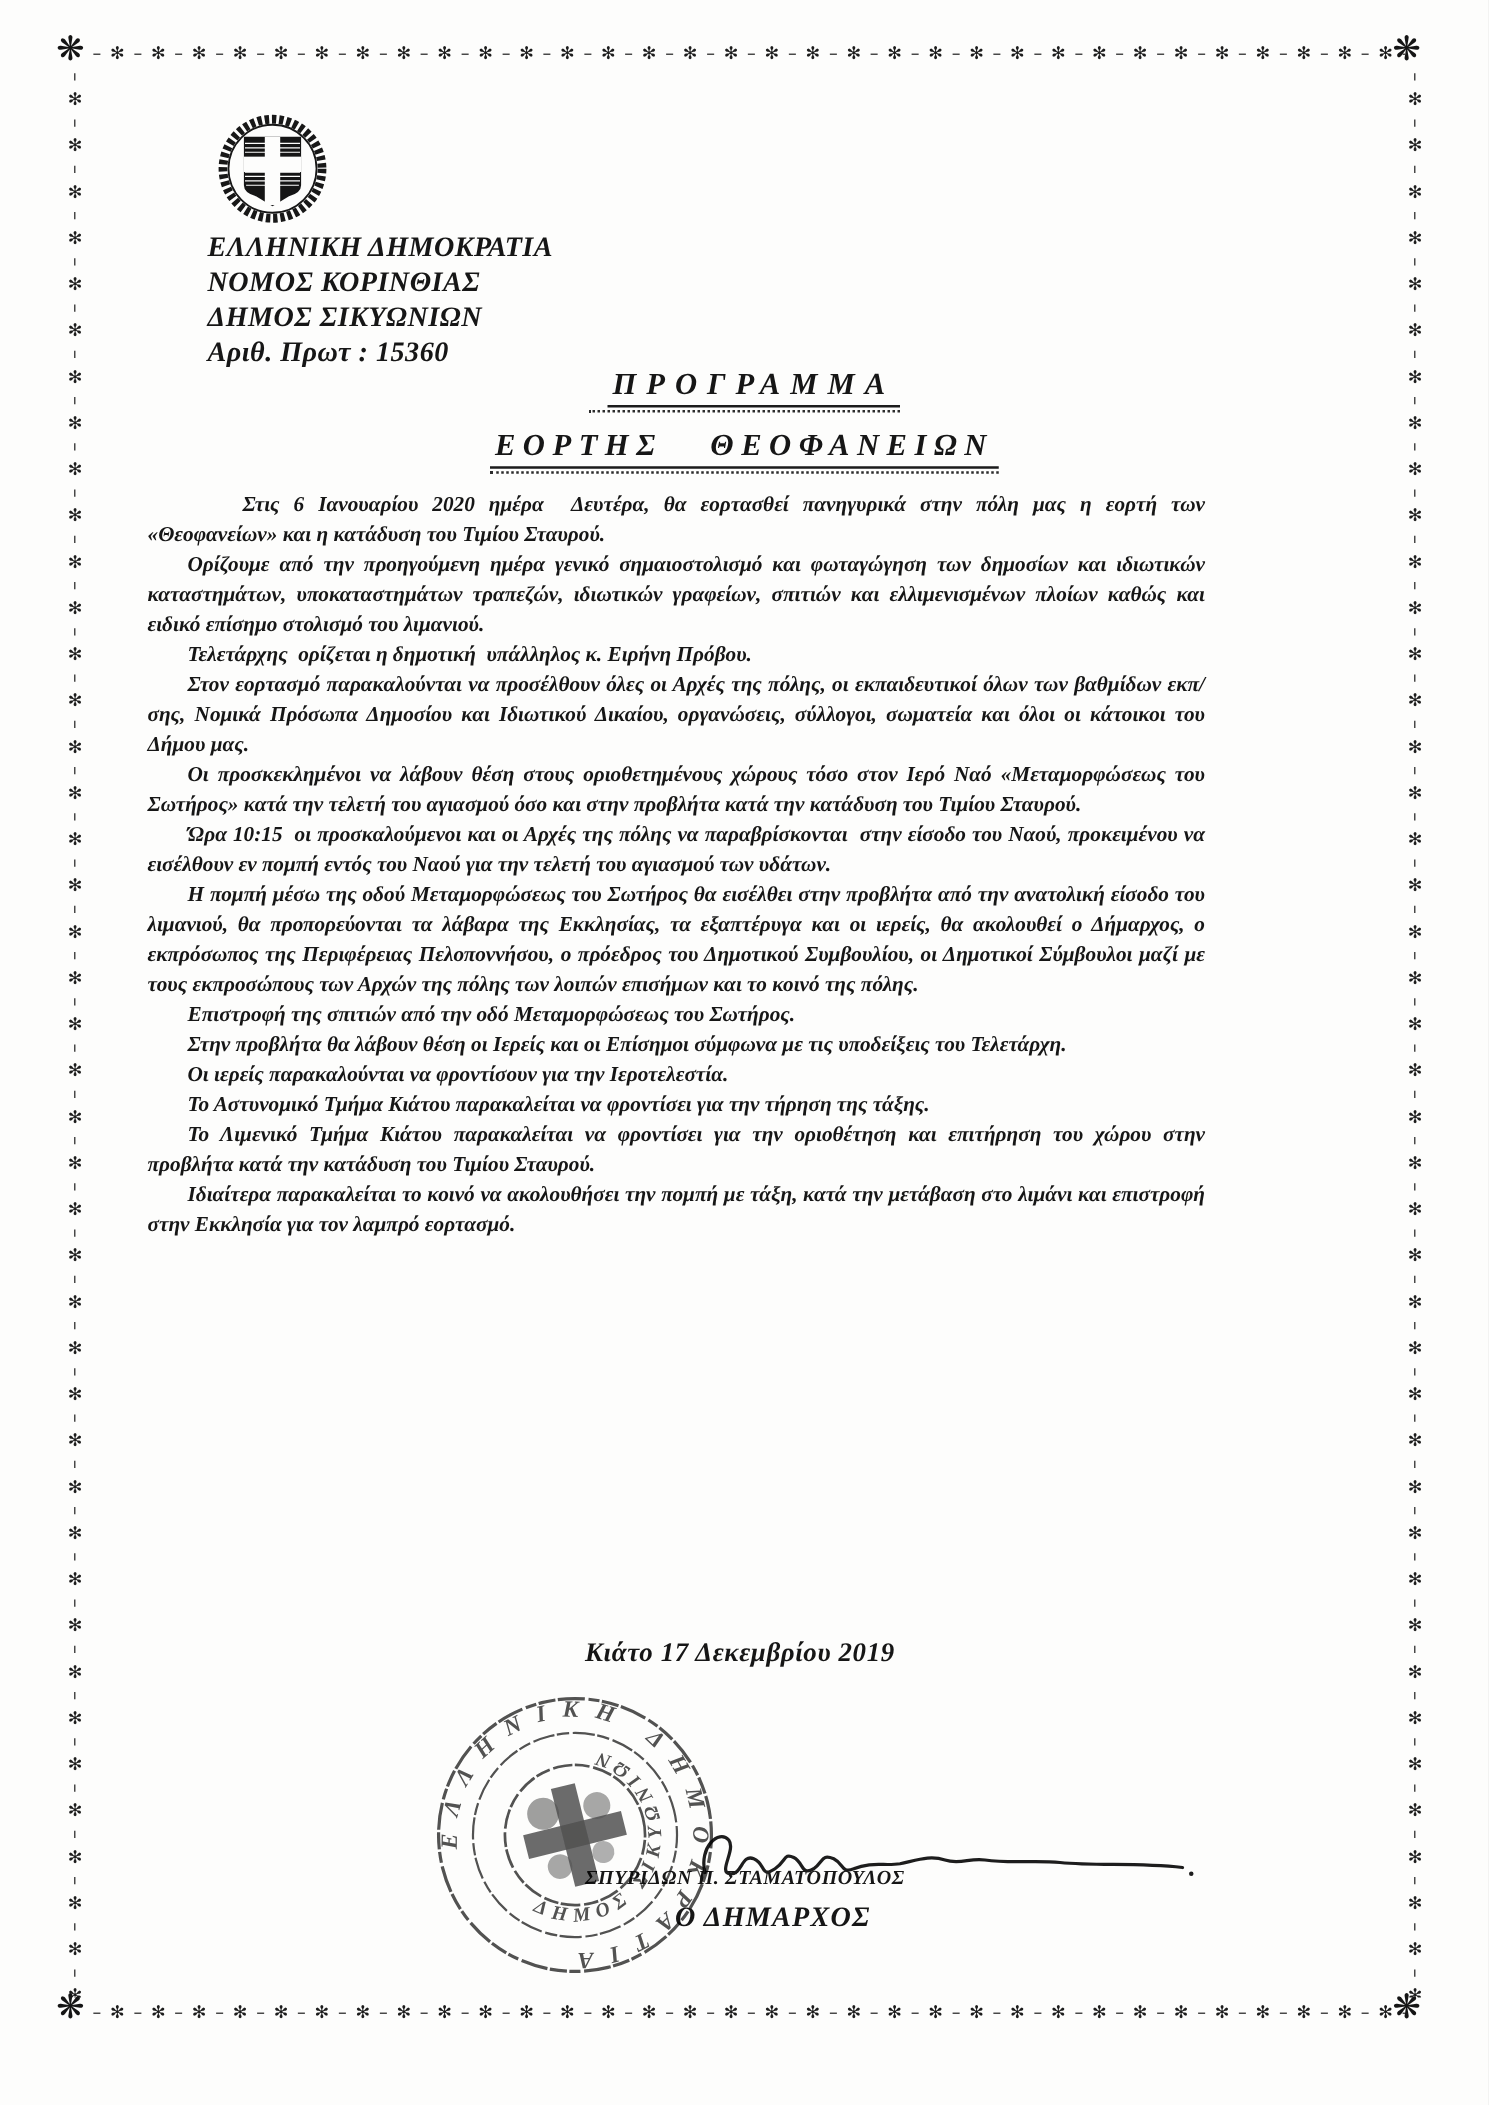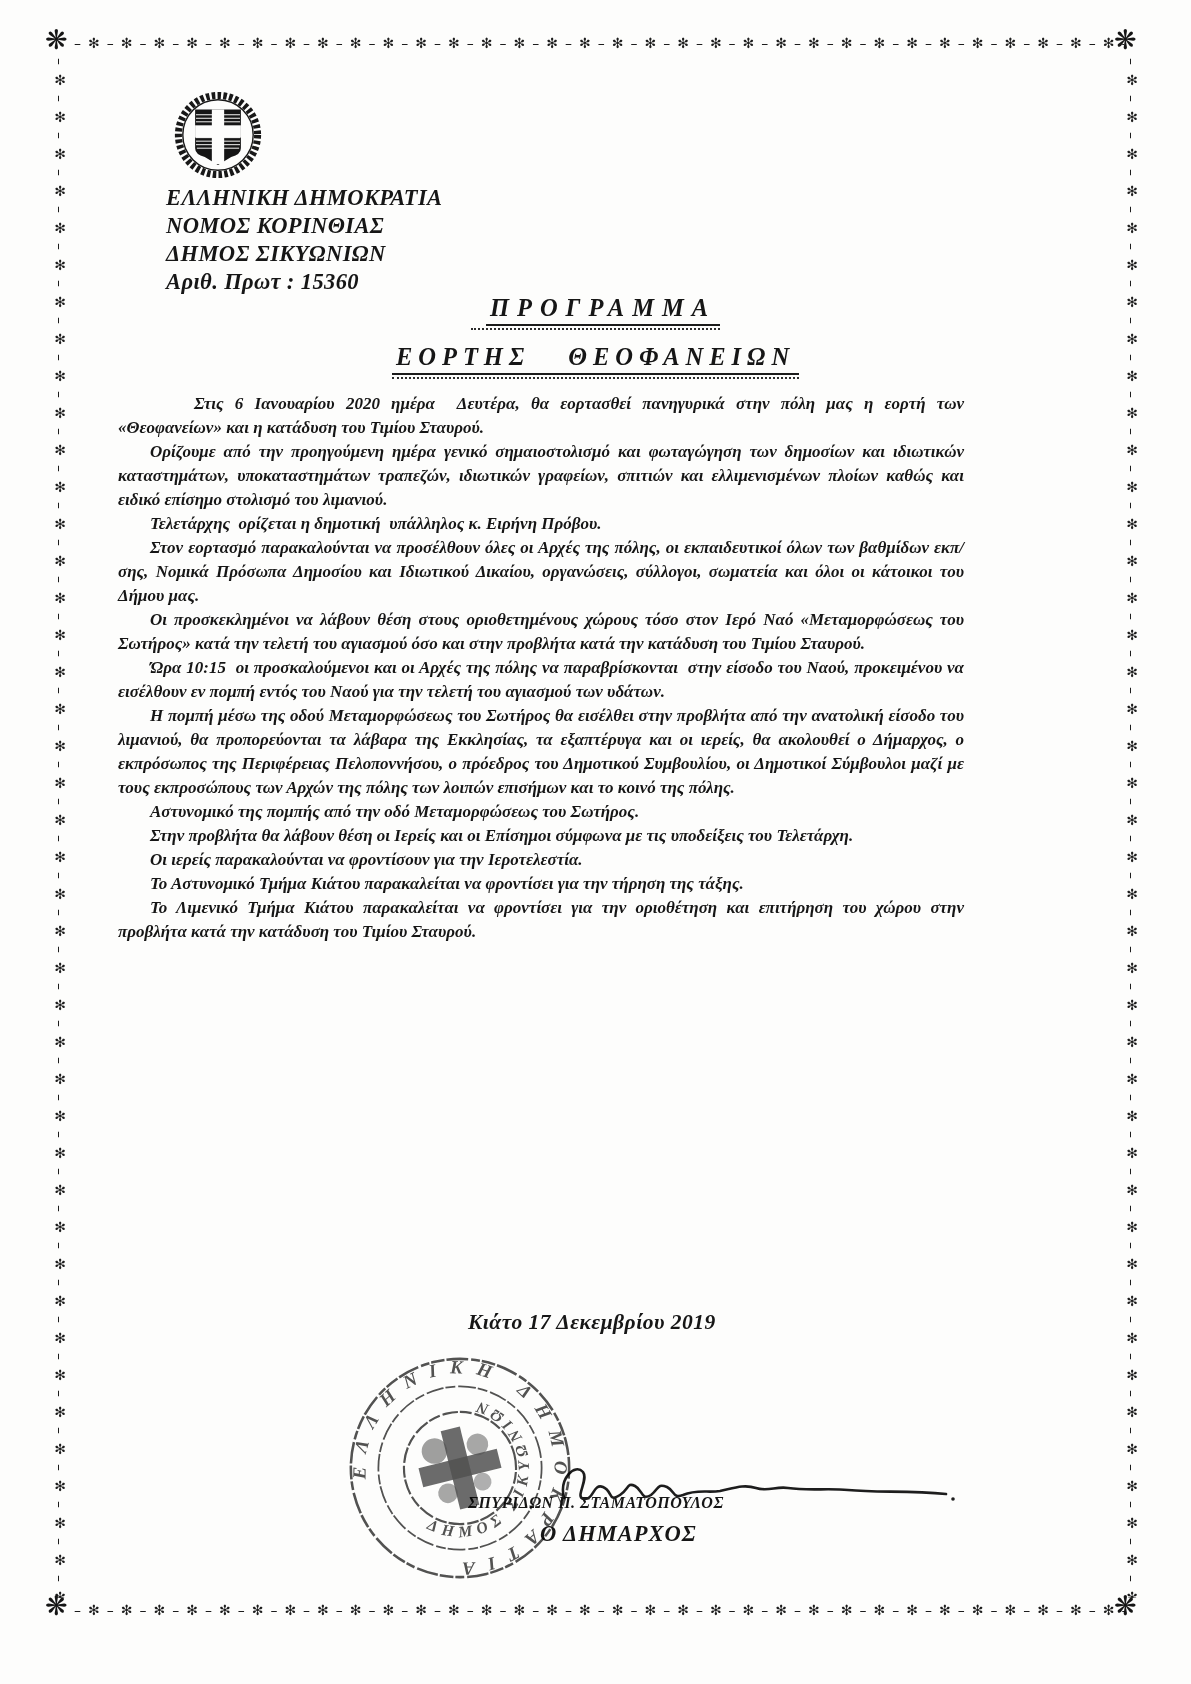--- a/index.html
+++ b/index.html
@@ -109,25 +109,26 @@
   </div>
 
   <div class="doc-body">
       <p class="para">Στις 6 Ιανουαρίου 2020 ημέρα  Δευτέρα, θα εορτασθεί πανηγυρικά στην πόλη μας η εορτή των «Θεοφανείων» και η κατάδυση του Τιμίου Σταυρού.</p>
       <p class="para">Ορίζουμε από την προηγούμενη ημέρα γενικό σημαιοστολισμό και φωταγώγηση των δημοσίων και ιδιωτικών καταστημάτων, υποκαταστημάτων τραπεζών, ιδιωτικών γραφείων, σπιτιών και ελλιμενισμένων πλοίων καθώς και ειδικό επίσημο στολισμό του λιμανιού.</p>
       <p class="para">Τελετάρχης  ορίζεται η δημοτική  υπάλληλος κ. Ειρήνη Πρόβου.</p>
       <p class="para">Στον εορτασμό παρακαλούνται να προσέλθουν όλες οι Αρχές της πόλης, οι εκπαιδευτικοί όλων των βαθμίδων εκπ/σης, Νομικά Πρόσωπα Δημοσίου και Ιδιωτικού Δικαίου, οργανώσεις, σύλλογοι, σωματεία και όλοι οι κάτοικοι του Δήμου μας.</p>
       <p class="para">Οι προσκεκλημένοι να λάβουν θέση στους οριοθετημένους χώρους τόσο στον Ιερό Ναό «Μεταμορφώσεως του Σωτήρος» κατά την τελετή του αγιασμού όσο και στην προβλήτα κατά την κατάδυση του Τιμίου Σταυρού.</p>
       <p class="para">Ώρα 10:15  οι προσκαλούμενοι και οι Αρχές της πόλης να παραβρίσκονται  στην είσοδο του Ναού, προκειμένου να εισέλθουν εν πομπή εντός του Ναού για την τελετή του αγιασμού των υδάτων.</p>
       <p class="para">Η πομπή μέσω της οδού Μεταμορφώσεως του Σωτήρος θα εισέλθει στην προβλήτα από την ανατολική είσοδο του λιμανιού, θα προπορεύονται τα λάβαρα της Εκκλησίας, τα εξαπτέρυγα και οι ιερείς, θα ακολουθεί ο Δήμαρχος, ο εκπρόσωπος της Περιφέρειας Πελοποννήσου, ο πρόεδρος του Δημοτικού Συμβουλίου, οι Δημοτικοί Σύμβουλοι μαζί με τους εκπροσώπους των Αρχών της πόλης των λοιπών επισήμων και το κοινό της πόλης.</p>
-      <p class="para">Αστυνομικό της πομπής από την οδό Μεταμορφώσεως του Σωτήρος.</p>
+      <p class="para">Επιστροφή της σπιτιών από την οδό Μεταμορφώσεως του Σωτήρος.</p>
       <p class="para">Στην προβλήτα θα λάβουν θέση οι Ιερείς και οι Επίσημοι σύμφωνα με τις υποδείξεις του Τελετάρχη.</p>
       <p class="para">Οι ιερείς παρακαλούνται να φροντίσουν για την Ιεροτελεστία.</p>
       <p class="para">Το Αστυνομικό Τμήμα Κιάτου παρακαλείται να φροντίσει για την τήρηση της τάξης.</p>
       <p class="para">Το Λιμενικό Τμήμα Κιάτου παρακαλείται να φροντίσει για την οριοθέτηση και επιτήρηση του χώρου στην προβλήτα κατά την κατάδυση του Τιμίου Σταυρού.</p>
+      <p class="para">Ιδιαίτερα παρακαλείται το κοινό να ακολουθήσει την πομπή με τάξη, κατά την μετάβαση στο λιμάνι και επιστροφή  στην Εκκλησία για τον λαμπρό εορτασμό.</p>
     </div>
 
   <div class="place-date">Κιάτο  17 Δεκεμβρίου 2019</div>
   <div class="signer-title">Ο ΔΗΜΑΡΧΟΣ</div>
   <div class="signer-name">ΣΠΥΡΙΔΩΝ Π. ΣΤΑΜΑΤΟΠΟΥΛΟΣ</div>
 
   <svg class="signature" viewBox="0 0 404 58" aria-hidden="true">
     <path d="M8,40 C3,20 19,5 27,14 C33,22 18,40 28,41 C38,42 37,25 47,29
              C57,33 52,45 64,37 C73,31 71,24 79,28 C87,32 85,43 95,37
              C103,31 101,25 111,29 C119,33 117,41 127,37

